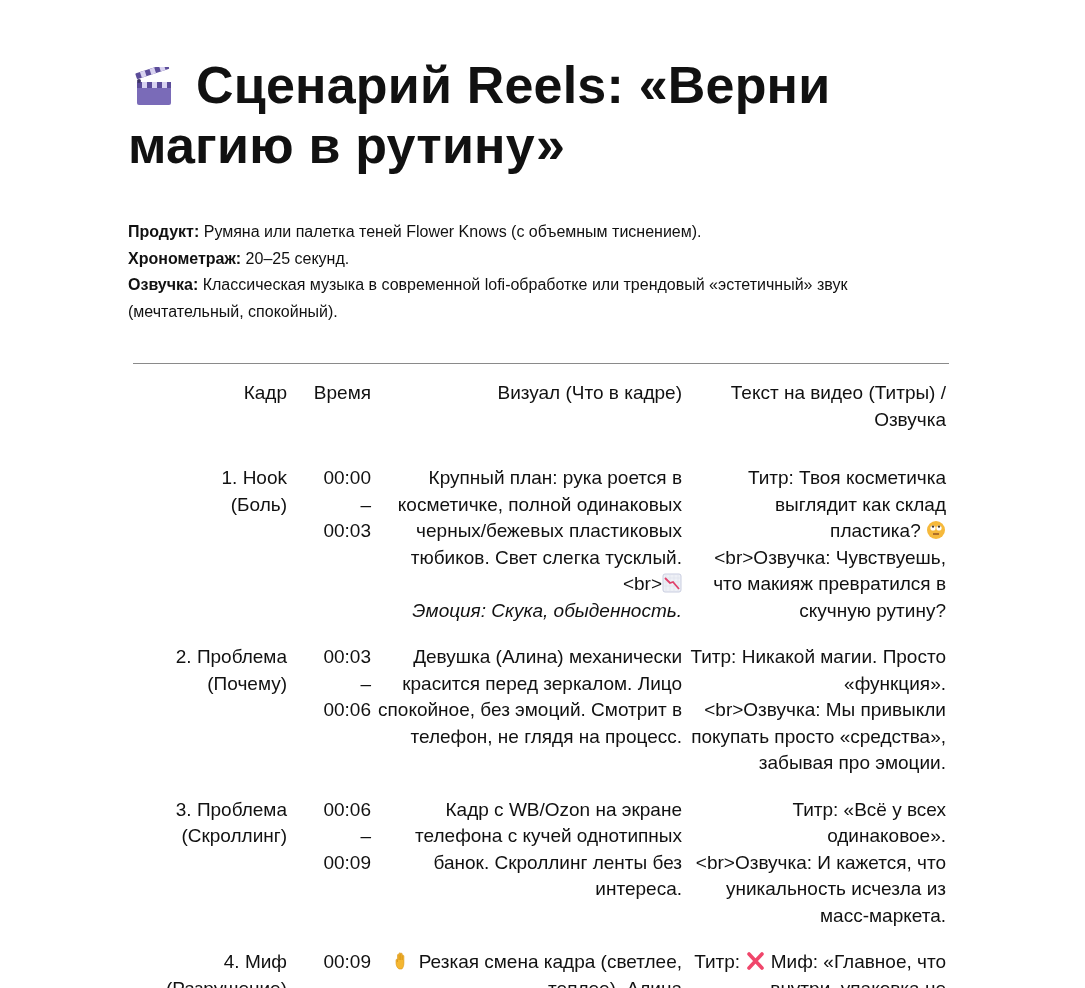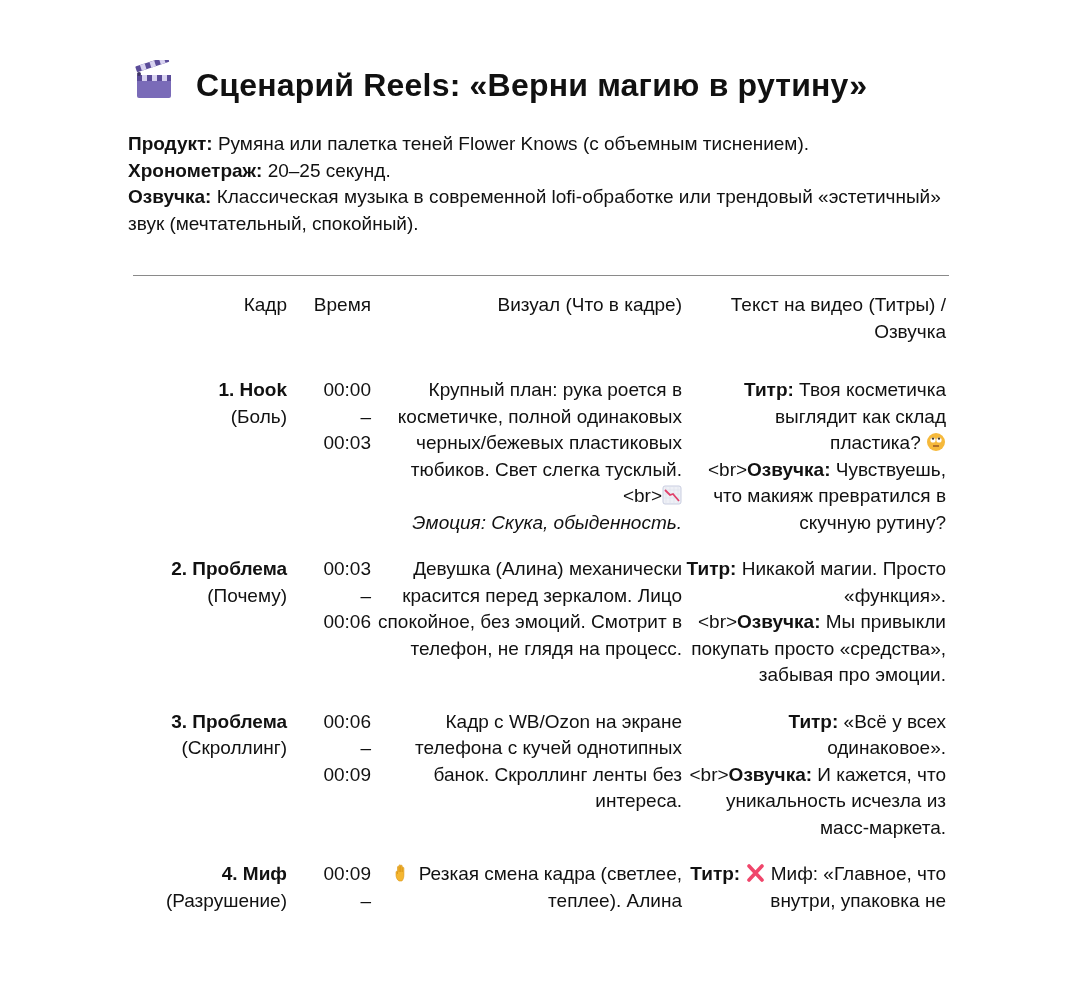--- a/index.html
+++ b/index.html
@@ -4,42 +4,42 @@
 <style>
   html, body { margin: 0; padding: 0; background: #ffffff; }
   body {
     width: 1085px; height: 988px; overflow: hidden;
     font-family: "Liberation Sans", sans-serif;
     color: #111111;
   }
   .page { position: relative; padding: 0 0 0 128px; width: 830px; }
   h1 {
     margin: 0; padding-top: 55px;
-    font-size: 32px; line-height: 60px; font-weight: 700;
+    font-size: 52px; line-height: 60px; font-weight: 700;
     letter-spacing: 0.2px;
   }
   .clap {
     display: inline-block; width: 40px; height: 40px; vertical-align: -4px;
     margin-right: 22px; margin-left: 6px; position: relative;
   }
-  .meta { margin-top: 16px; font-size: 19px; line-height: 26.5px; }
+  .meta { margin-top: 44px; font-size: 16px; line-height: 26.5px; }
   .meta p { margin: 0; }
   .meta b { font-weight: 700; }
   hr.rule {
     margin: 38px 0 0 5px; width: 816px; border: 0; border-top: 1px solid #8a8a8a; height: 0;
   }
   table { border-collapse: collapse; margin-left: 5px; margin-top: 16px; font-size: 19px; line-height: 26.5px; }
   th, td { text-align: right; vertical-align: top; padding: 0 0 0 4px; font-weight: 400; }
   th { padding-bottom: 32px; }
   td { padding-bottom: 20px; }
   .c1 { width: 150px; }
   .c2 { width: 80px; }
   .c3 { width: 307px; margin-top: 26px; }
   .c4 { width: 260px; }
-  b { font-weight: 700; }
+  b { font-weight: 400; }
   i { font-style: italic; }
   .emoji { display: inline-block; width: 20px; height: 20px; vertical-align: -3px; }
 </style>
 </head>
 <body>
 
 <div class="page">
   <h1>
     <span class="clap">
       <svg width="40" height="40" viewBox="0 0 40 40">

